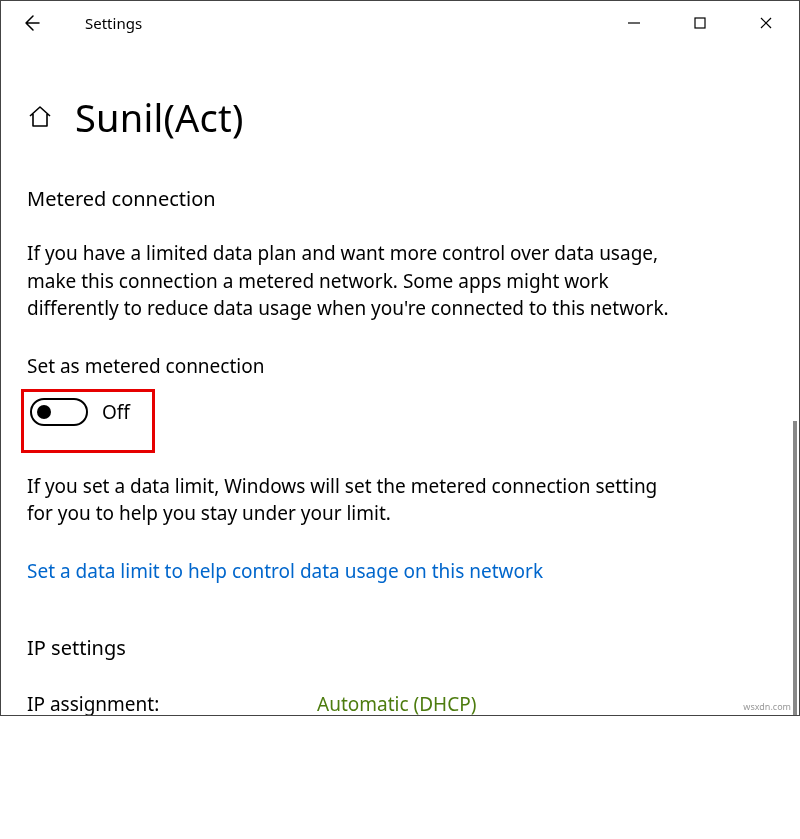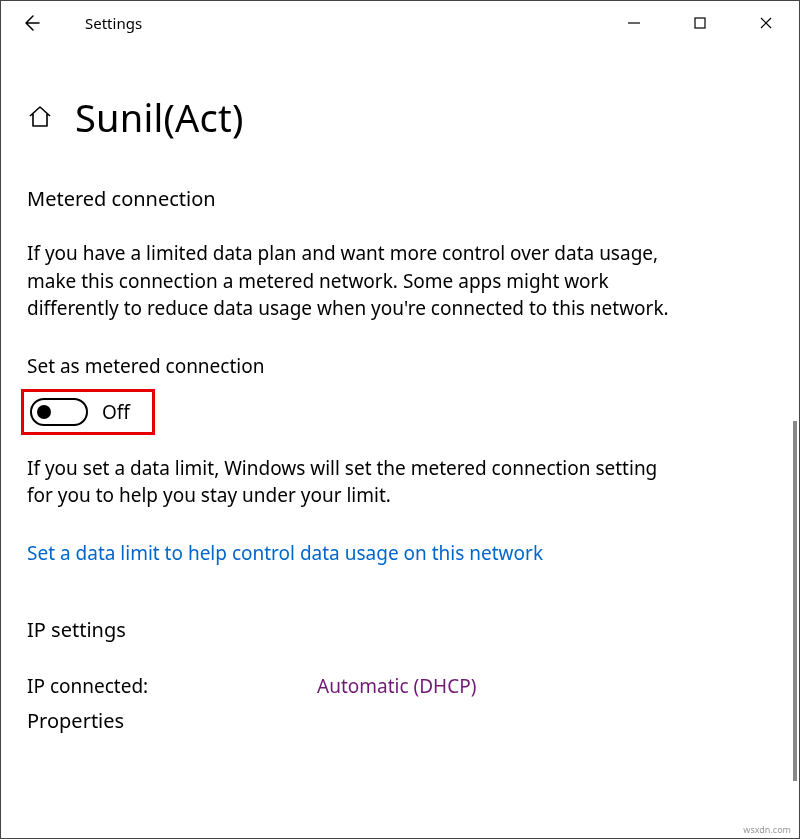--- a/index.html
+++ b/index.html
@@ -4,21 +4,21 @@
 <style>
   * { box-sizing: border-box; }
   body {
     margin: 0;
     font-family: "Segoe UI", system-ui, -apple-system, sans-serif;
     background: #fff;
     color: #000;
   }
   .window {
     width: 800px;
-    height: 839px;
+    height: 716px;
     border: 1px solid #444;
     position: relative;
     overflow: hidden;
     background: #fff;
   }
   .titlebar {
     height: 44px;
     display: flex;
     align-items: center;
     padding-left: 20px;
@@ -81,21 +81,21 @@
     margin: 0 0 30px 0;
   }
   .label-text {
     font-size: 19px;
     margin: 0 0 10px 0;
   }
   .toggle-highlight {
     border: 3px solid #e60000;
     display: inline-flex;
     align-items: center;
-    padding: 6px 22px 6px 6px;
+    padding: 6px 22px 24px 6px;
     margin-left: -6px;
     margin-bottom: 20px;
   }
   .toggle {
     width: 58px;
     height: 28px;
     border: 2px solid #000;
     border-radius: 14px;
     position: relative;
     cursor: pointer;
@@ -124,21 +124,21 @@
   .ip-row {
     display: flex;
     font-size: 19px;
     margin-bottom: 8px;
   }
   .ip-label {
     width: 290px;
     color: #000;
   }
   .ip-value {
-    color: #701a75;
+    color: #4d7c0f;
   }
   .edit-btn {
     width: 130px;
     height: 42px;
     background: #ccc;
     border: none;
     font-size: 18px;
     font-family: inherit;
     cursor: pointer;
     margin-bottom: 54px;
@@ -217,21 +217,21 @@
       <span class="toggle-label">Off</span>
     </div>
 
     <p class="body-text">If you set a data limit, Windows will set the metered connection setting for you to help you stay under your limit.</p>
 
     <span class="link">Set a data limit to help control data usage on this network</span>
 
     <h2 class="section-heading" style="margin-bottom:30px;">IP settings</h2>
 
     <div class="ip-row">
-      <span class="ip-label">IP connected:</span>
+      <span class="ip-label">IP assignment:</span>
       <span class="ip-value">Automatic (DHCP)</span>
     </div>
 
 
     <h2 class="section-heading" style="margin-bottom:0;">Properties</h2>
 
   </div>
 
   <div class="scrollbar"></div>
   <div class="watermark">wsxdn.com</div>

